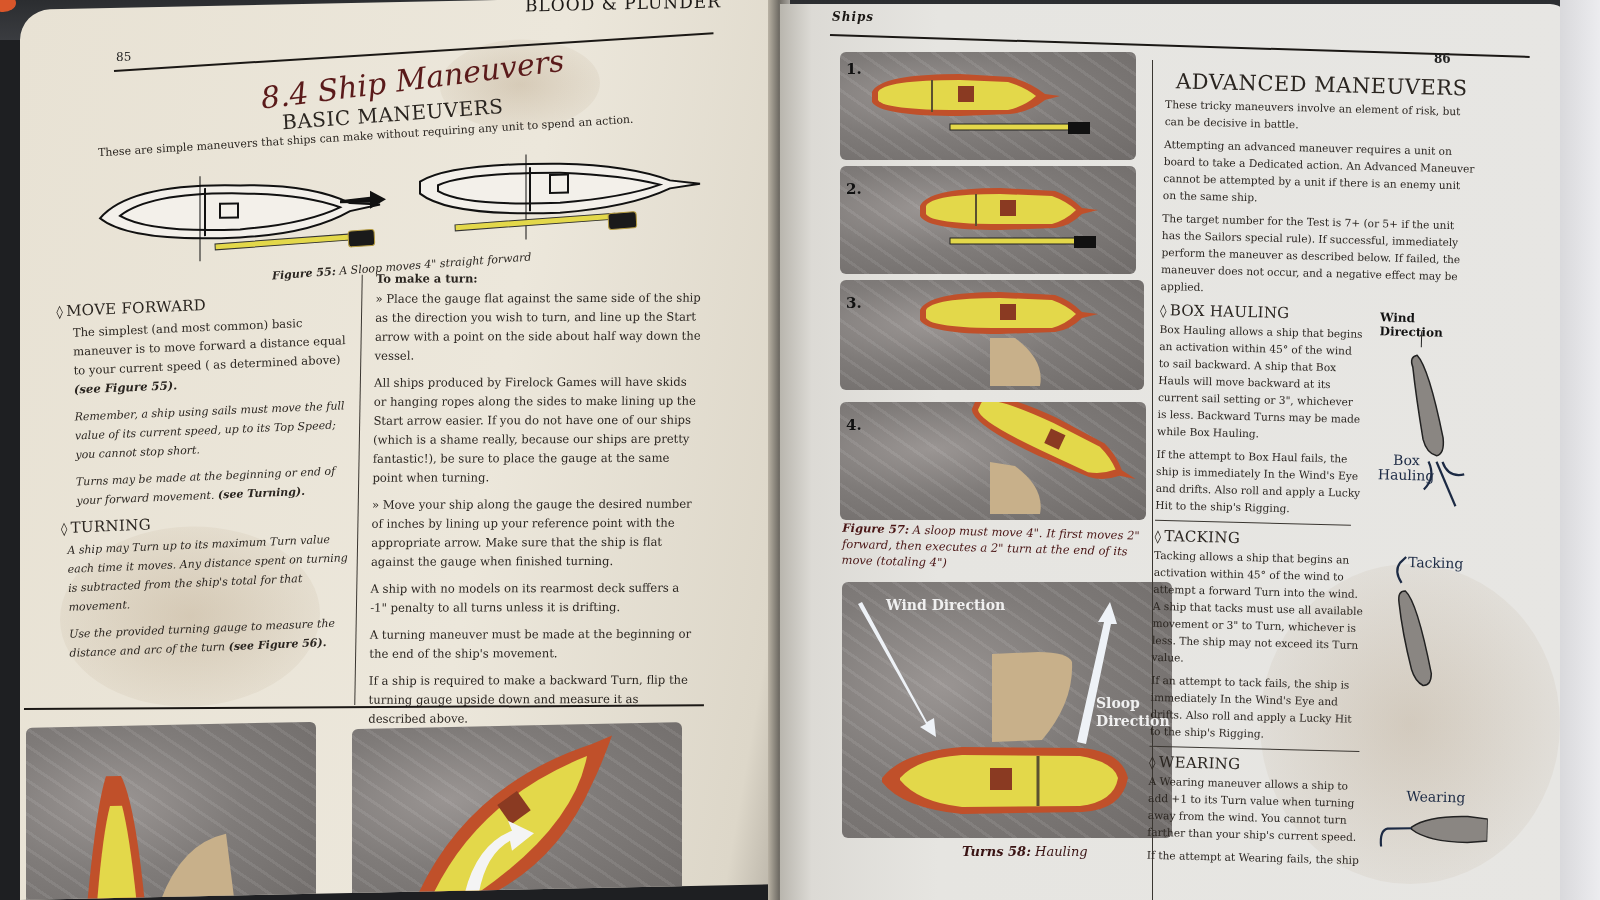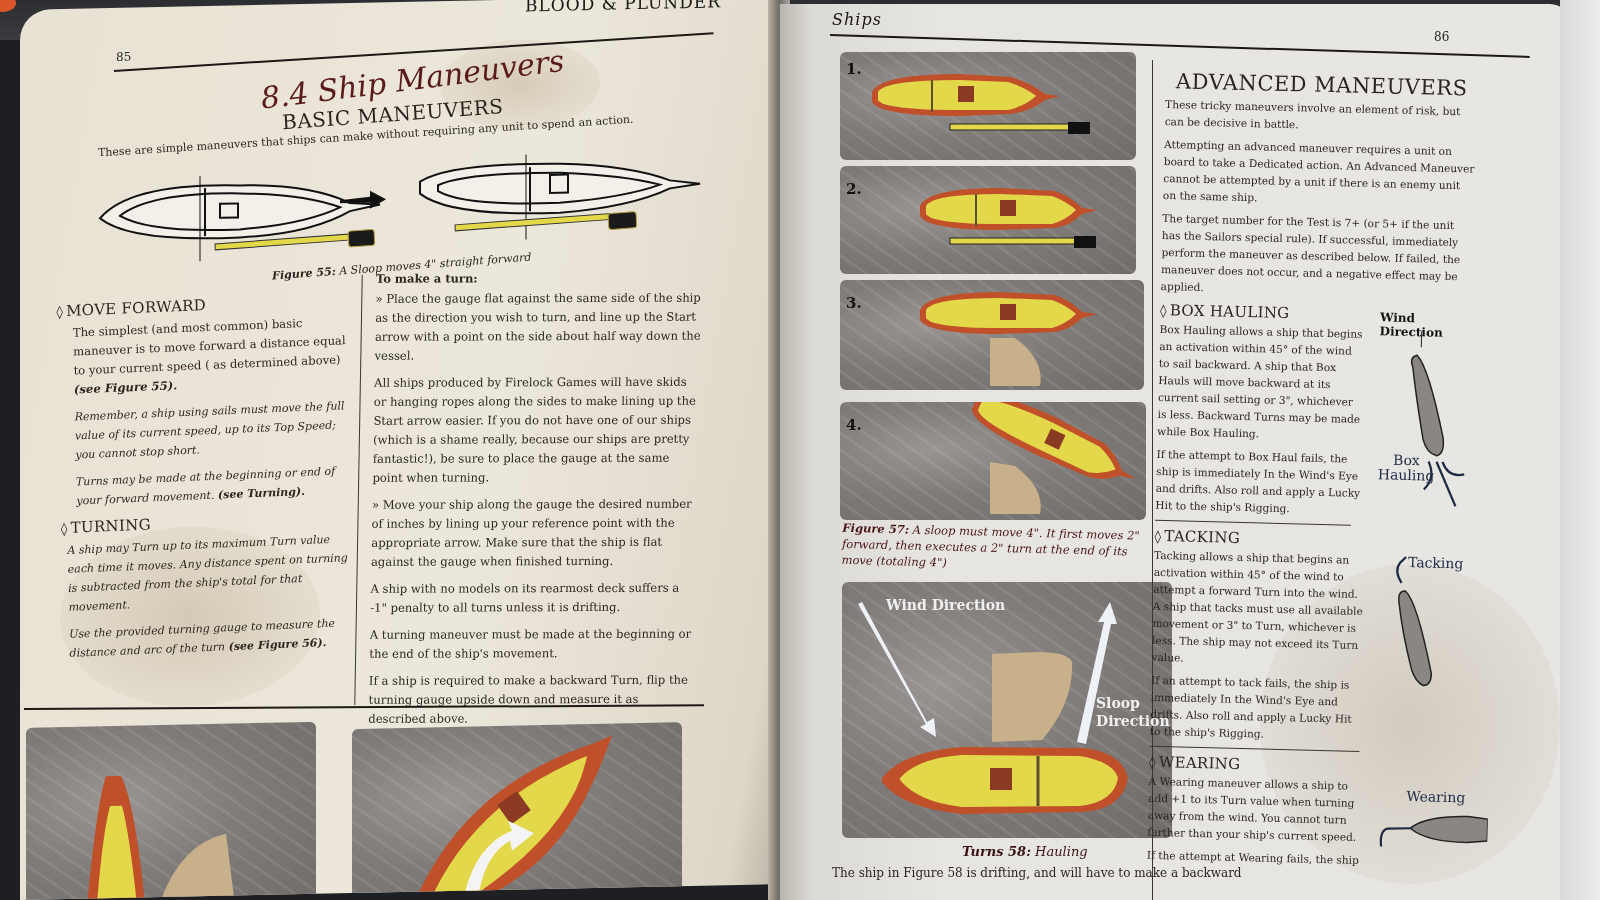--- a/index.html
+++ b/index.html
@@ -130,23 +130,23 @@
       <path d="M110 180 Q120 120 160 105 L156 95 L182 108 L160 125 L158 115 Q130 130 125 180 Z" fill="#f4f4f4"></path>
     </svg>
   </div>
 </div>
 
 <div class="gutter"></div>
 
 <div class="page page-right">
   <div class="stain" style="left:480px;top:560px;width:300px;height:320px;"></div>
 
-  <div class="abs running-head it" style="left:52px;top:6px;font-size:16px;">Ships</div>
+  <div class="abs running-head it" style="left:52px;top:6px;font-size:12px;font-weight:bold;">Ships</div>
   <div class="rule" style="left:50px;top:30px;width:700px;transform:rotate(1.8deg);transform-origin:left;"></div>
-  <div class="abs folio" style="left:654px;top:26px;">86</div>
+  <div class="abs folio" style="left:654px;top:48px;font-weight:bold;">86</div>
 
   <div class="sea" style="left:60px;top:48px;width:296px;height:108px;">
     <span class="abs step-num" style="left:6px;top:8px;z-index:2">1.</span>
     <svg width="296" height="108" style="position:relative;z-index:1">
       <path d="M32 40 Q40 22 120 22 L170 25 Q190 30 205 42 L220 44 L205 48 Q190 60 170 62 L120 64 Q40 64 32 50 Z" fill="#c0502a"></path>
       <path d="M38 40 Q44 28 120 28 L168 30 Q185 35 196 44 Q185 54 168 58 L120 58 Q44 58 38 48 Z" fill="#e3d84a"></path>
       <rect x="118" y="34" width="16" height="16" fill="#8a3a22"></rect>
       <line x1="92" y1="28" x2="92" y2="60" stroke="#5b5030" stroke-width="2"></line>
       <rect x="110" y="72" width="120" height="6" fill="#e3d84a" stroke="#222"></rect>
         <rect x="228" y="70" width="22" height="12" fill="#111"></rect>
@@ -199,21 +199,20 @@
       <line x1="196" y1="174" x2="196" y2="224" stroke="#5b5030" stroke-width="3"></line>
     </svg>
     <div class="abs fig-label-white" style="left:44px;top:14px;z-index:2">
       <span>Wind Direction</span>
     </div>
     <div class="abs fig-label-white" style="left:254px;top:112px;z-index:2;width:70px;">Sloop Direction</div>
   </div>
   <div class="abs caption" style="left:182px;top:840px;color:#3a1414;font-size:13px;">
     <b>Turns 58:</b> <span>Hauling</span>
   </div>
-  <div class="abs body-text" style="left:52px;top:860px;white-space:nowrap;font-size:12px;">The ship in Figure 58 is drifting, and will have to make a backward</div>
 
   <div class="vrule" style="left:372px;top:56px;height:840px;"></div>
 
   <div class="abs" style="left:386px;top:66px;width:312px;transform:rotate(1.4deg);transform-origin:left top;">
     <div style="text-align:center;font-size:21px;line-height:22px;letter-spacing:0.5px;">ADVANCED MANEUVERS</div>
     <div class="small-text" style="margin-top:4px;">
       <p>These tricky maneuvers involve an element of risk, but can be decisive in battle.</p>
       <p>Attempting an advanced maneuver requires a unit on board to take a Dedicated action. An Advanced Maneuver cannot be attempted by a unit if there is an enemy unit on the same ship.</p>
       <p>The target number for the Test is 7+ (or 5+ if the unit has the Sailors special rule). If successful, immediately perform the maneuver as described below. If failed, the maneuver does not occur, and a negative effect may be applied.</p>
     </div>

